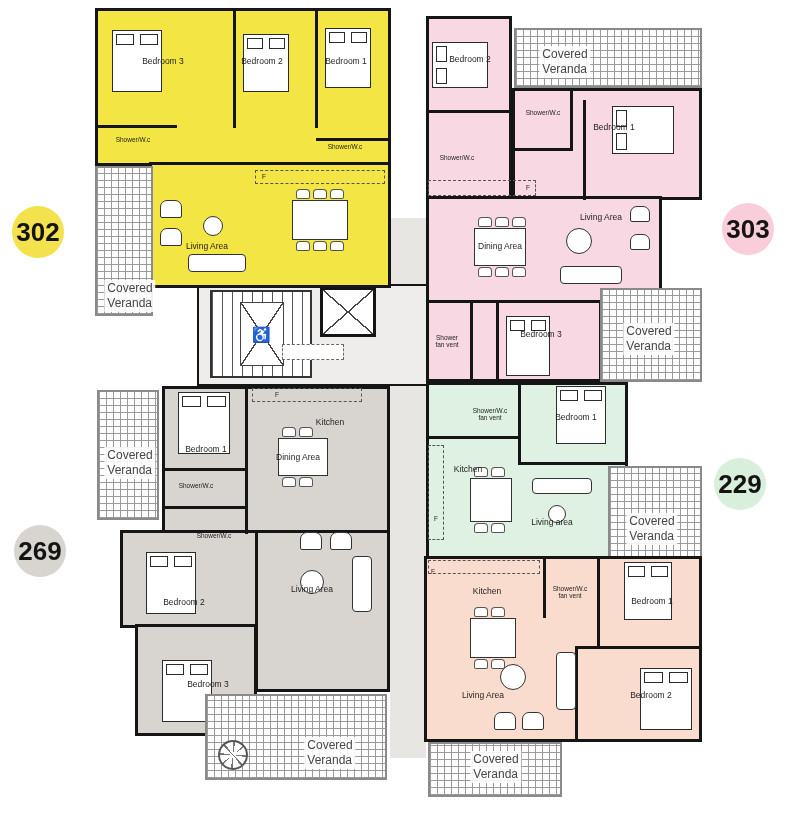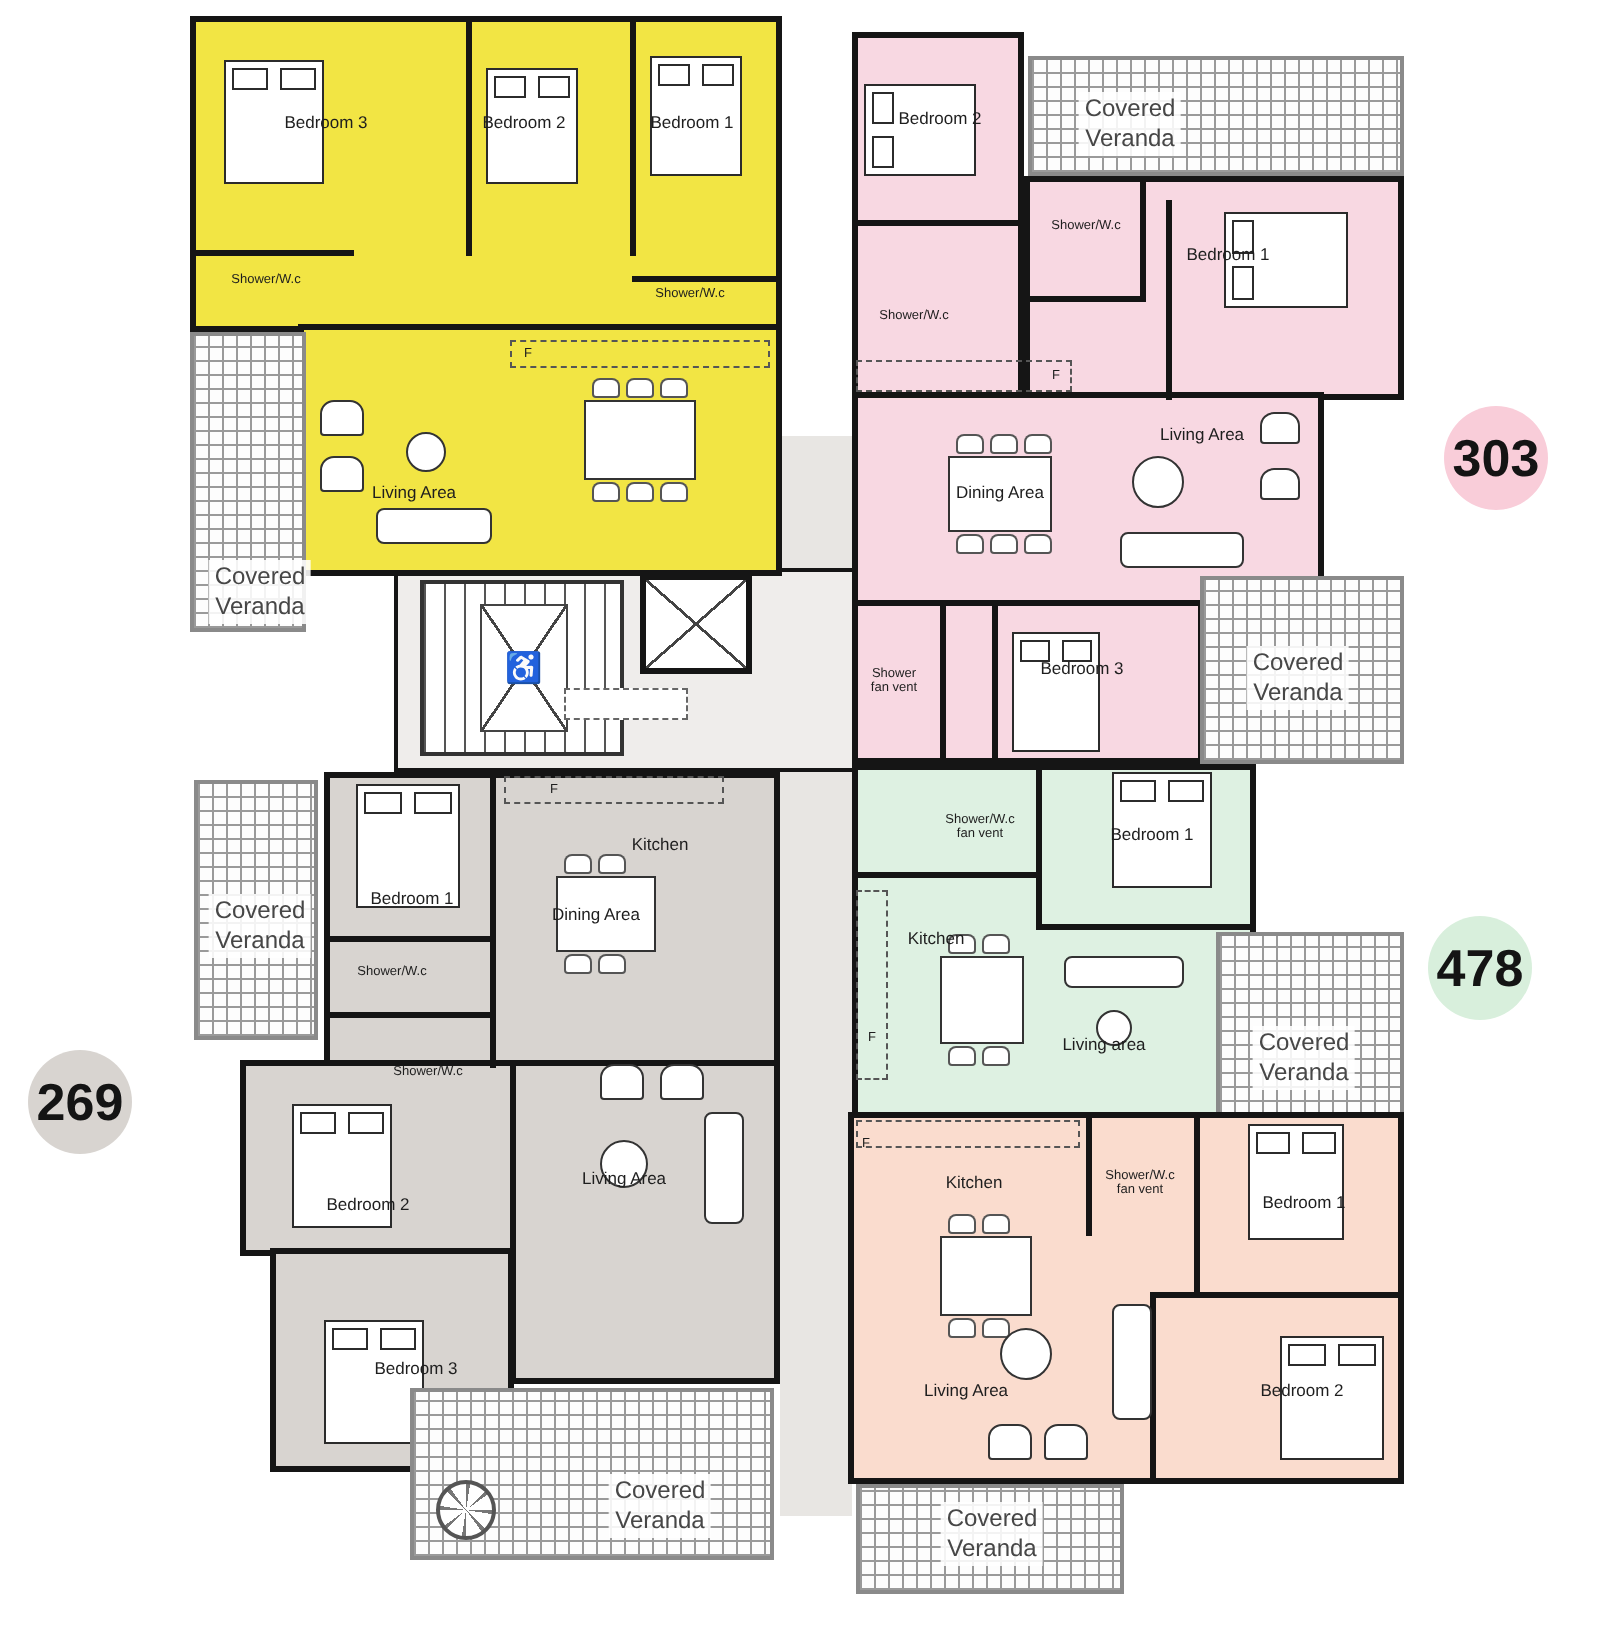--- a/index.html
+++ b/index.html
@@ -14,21 +14,21 @@
   .wall{position:absolute;background:#151515;}
   .veranda{position:absolute;box-sizing:border-box;border:2px solid #8a8a8a;background-color:#fdfdfd;
     background-image:repeating-linear-gradient(0deg,#9a9a9a 0 1px,transparent 1px 7px),
                      repeating-linear-gradient(90deg,#9a9a9a 0 1px,transparent 1px 7px);}
   .corridor{position:absolute;background:#e8e6e3;}
   .lobby{position:absolute;box-sizing:border-box;background:#efedeb;border:2px solid #151515;}
   .room-label{position:absolute;transform:translate(-50%,-50%);font-size:8.5px;color:#1e1e1e;
     text-align:center;white-space:pre-line;line-height:1.15;}
   .tiny{font-size:6.5px;}
   .veranda-label{position:absolute;transform:translate(-50%,-50%);font-size:12px;color:#474747;
-    text-align:center;white-space:pre-line;line-height:1.25;background:rgba(255,255,255,.88);padding:1px 3px;}
+    white-space:pre-line;line-height:1.25;background:rgba(255,255,255,.88);padding:1px 3px;}
   .badge{position:absolute;width:52px;height:52px;border-radius:50%;display:flex;align-items:center;
     justify-content:center;font-size:26px;font-weight:bold;color:#141414;}
   .b302{background:#f3e14d;} .b303{background:#f9cdd9;} .b304{background:#d8efdc;}
   .b301{background:#d8d4d0;} .b305{background:#f9d4c6;}
   .bed{position:absolute;box-sizing:border-box;background:#fff;border:1.5px solid #2b2b2b;}
   .bed::before,.bed::after{content:"";position:absolute;border:1px solid #2b2b2b;background:#fff;}
   .bed::before{left:3px;top:3px;width:calc(50% - 8px);height:9px;}
   .bed::after{right:3px;top:3px;width:calc(50% - 8px);height:9px;}
   .bed.h::before{left:3px;top:3px;width:9px;height:calc(50% - 8px);}
   .bed.h::after{left:3px;bottom:3px;top:auto;right:auto;width:9px;height:calc(50% - 8px);}
@@ -81,20 +81,21 @@
   <div class="room-label" style="left:163px;top:62px">Bedroom 3</div>
   <div class="room-label" style="left:262px;top:62px">Bedroom 2</div>
   <div class="room-label" style="left:346px;top:62px">Bedroom 1</div>
   <div class="room-label tiny" style="left:133px;top:140px">Shower/W.c</div>
   <div class="room-label tiny" style="left:345px;top:147px">Shower/W.c</div>
   <div class="room-label" style="left:207px;top:247px">Living Area</div>
   <div class="room-label tiny" style="left:264px;top:177px">F</div>
   <div class="veranda" style="left:95px;top:166px;width:58px;height:150px"></div>
   <div class="veranda-label" style="left:130px;top:296px">Covered
 Veranda</div>
+  <div class="badge b302" style="left:12px;top:206px">302</div>
 
   <div class="rect u303" style="left:426px;top:16px;width:86px;height:184px"></div>
   <div class="rect u303" style="left:512px;top:88px;width:190px;height:112px"></div>
   <div class="rect u303" style="left:426px;top:196px;width:236px;height:108px"></div>
   <div class="rect u303" style="left:426px;top:300px;width:176px;height:82px"></div>
   <div class="wall" style="left:426px;top:110px;width:86px;height:3px"></div>
   <div class="wall" style="left:570px;top:88px;width:3px;height:62px"></div>
   <div class="wall" style="left:512px;top:148px;width:61px;height:3px"></div>
   <div class="wall" style="left:583px;top:100px;width:3px;height:100px"></div>
   <div class="wall" style="left:470px;top:300px;width:3px;height:82px"></div>
@@ -137,21 +138,21 @@
   <div class="rtable" style="left:548px;top:505px;width:18px;height:18px"></div>
   <div class="room-label tiny" style="left:490px;top:414px">Shower/W.c
 fan vent</div>
   <div class="room-label" style="left:576px;top:418px">Bedroom 1</div>
   <div class="room-label" style="left:468px;top:470px">Kitchen</div>
   <div class="room-label" style="left:552px;top:523px">Living area</div>
   <div class="room-label tiny" style="left:436px;top:519px">F</div>
   <div class="veranda" style="left:608px;top:466px;width:94px;height:94px"></div>
   <div class="veranda-label" style="left:652px;top:529px">Covered
 Veranda</div>
-  <div class="badge b304" style="left:714px;top:458px">478</div>
+  <div class="badge b304" style="left:714px;top:458px">229</div>
 
   <div class="rect u301" style="left:162px;top:386px;width:228px;height:148px"></div>
   <div class="rect u301" style="left:120px;top:530px;width:270px;height:98px"></div>
   <div class="rect u301" style="left:135px;top:624px;width:122px;height:112px"></div>
   <div class="rect u301" style="left:255px;top:530px;width:135px;height:162px"></div>
   <div class="wall" style="left:245px;top:386px;width:3px;height:148px"></div>
   <div class="wall" style="left:162px;top:468px;width:86px;height:3px"></div>
   <div class="wall" style="left:162px;top:506px;width:86px;height:3px"></div>
   <div class="counter" style="left:252px;top:388px;width:110px;height:14px"></div>
   <div class="bed" style="left:178px;top:392px;width:52px;height:62px"></div>

